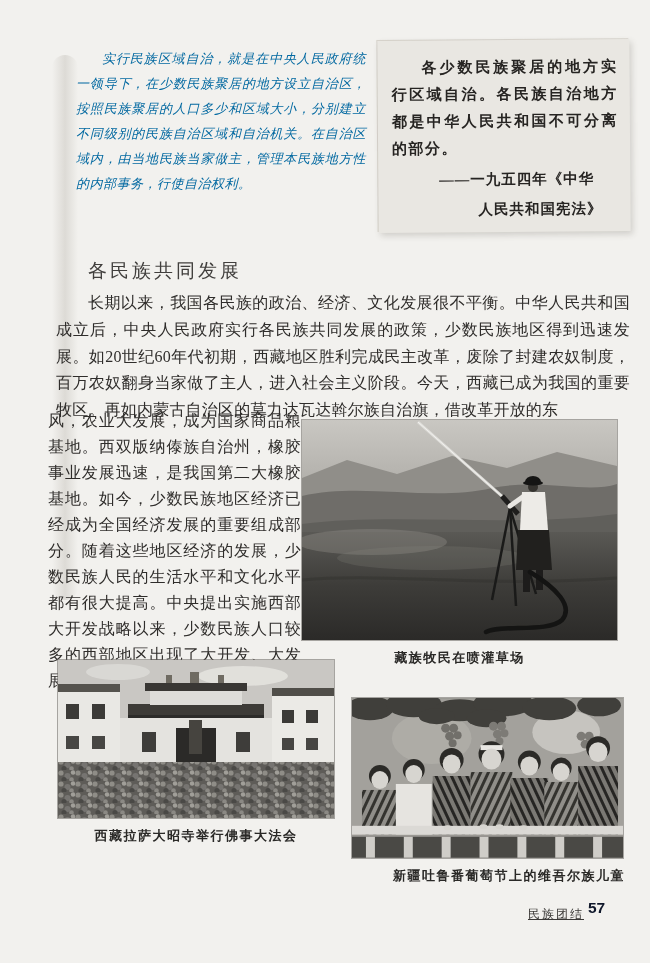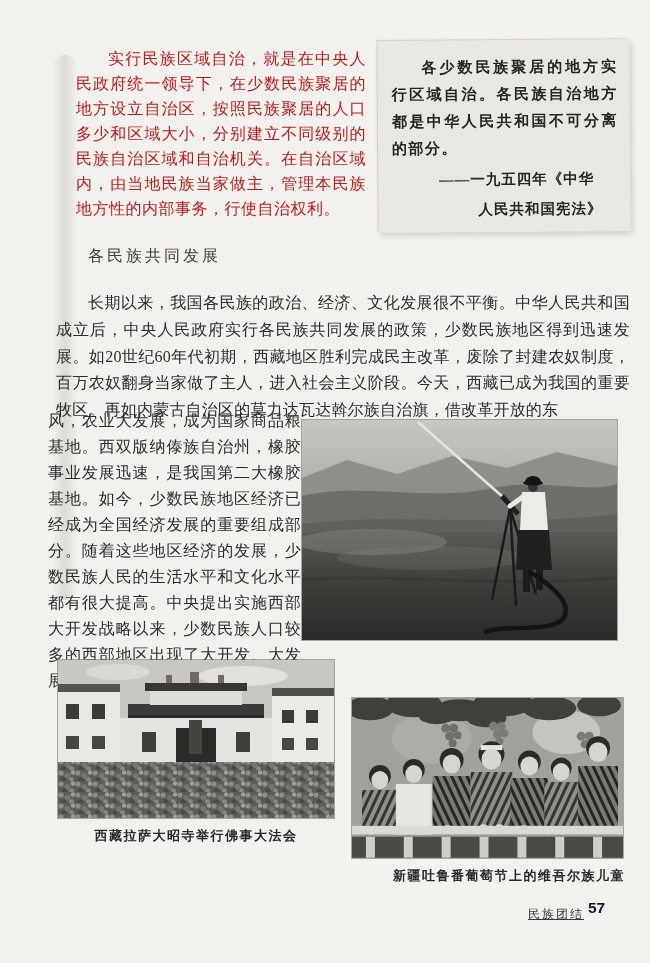--- a/index.html
+++ b/index.html
@@ -14,44 +14,44 @@
     font-family:"Liberation Serif","DejaVu Serif",serif;
     color:#2f2d2b;
   }
   .crease{
     position:absolute;left:52px;top:55px;width:26px;height:545px;
     background:linear-gradient(90deg,rgba(186,182,174,0) 0%,rgba(186,182,174,0.38) 50%,rgba(186,182,174,0) 100%);
     border-radius:14px;pointer-events:none;
   }
   .intro{
     position:absolute;left:76px;top:46px;width:290px;margin:0;
-    font-size:16px;line-height:25px;text-indent:2em;text-align:justify;
-    letter-spacing:0.5px;color:#b91c1c;
+    font-size:13px;line-height:25px;text-indent:2em;text-align:justify;
+    font-style:italic;letter-spacing:0.5px;color:#0369a1;
   }
   .quote-box{
     position:absolute;left:378px;top:40px;width:252px;min-height:186px;
     box-sizing:border-box;padding:14px 12px 10px 14px;
     background:#e9e7e2;
     transform:rotate(-0.4deg);
     box-shadow:2px 3px 6px rgba(70,64,54,0.20), -1px -1px 0 rgba(210,206,198,0.8);
   }
   .quote-text{
     margin:0;font-size:15px;line-height:27px;text-indent:2em;text-align:justify;
     font-weight:bold;letter-spacing:1.5px;color:#262422;
   }
   .quote-attr{
     margin:4px 0 0 0;font-size:14.5px;line-height:26px;font-weight:bold;
     letter-spacing:1px;color:#262422;text-align:right;
   }
   .quote-attr.l1{padding-right:24px;}
   .quote-attr.l2{padding-right:16px;}
   .heading{
-    position:absolute;left:88px;top:246px;margin:0;
+    position:absolute;left:88px;top:258px;margin:0;
     font-family:"Liberation Sans","DejaVu Sans",sans-serif;
-    font-size:16px;font-weight:500;letter-spacing:3px;color:#413f3d;
+    font-size:19px;font-weight:500;letter-spacing:3px;color:#413f3d;
   }
   .body-p1{
     position:absolute;left:48px;top:282px;width:574px;margin:8px;
     font-size:16px;line-height:26.8px;text-indent:2em;text-align:justify;
     letter-spacing:0.2px;
   }
   .body-p2{
     position:absolute;left:48px;top:408px;width:253px;margin:0;
     font-size:16px;line-height:26px;text-align:justify;letter-spacing:0.2px;
   }
@@ -126,20 +126,21 @@
       <circle cx="231" cy="67" r="5" fill="#35332f"></circle>
       <ellipse cx="231" cy="63" rx="10" ry="2.6" fill="#151514"></ellipse>
       <path d="M223,62 A8,6 0 0 1 239,62 Z" fill="#151514"></path>
       <path d="M220,72 L243,72 L246,110 L218,110 Z" fill="#edebe7"></path>
       <path d="M216,110 L247,110 L250,150 L214,150 Z" fill="#21201e"></path>
       <rect x="221" y="150" width="7" height="22" fill="#1d1c1b"></rect>
       <rect x="234" y="150" width="7" height="20" fill="#1d1c1b"></rect>
     </g>
     <path d="M228,152 C254,168 272,186 260,200 C246,213 200,204 184,212" stroke="#141413" stroke-width="4.5" fill="none" stroke-linecap="round"></path>
   </svg>
+  <figcaption>藏族牧民在喷灌草场</figcaption>
 </figure>
 
 <figure class="fig-left">
   <svg class="photo" viewBox="0 0 276 158" width="276" height="158" xmlns="http://www.w3.org/2000/svg">
     <defs>
       <pattern id="crowdB" width="17" height="11" patternUnits="userSpaceOnUse">
         <rect width="17" height="11" fill="#5e5c58"></rect>
         <circle cx="3" cy="3" r="2.6" fill="#8f8d87"></circle>
         <circle cx="9.5" cy="6" r="3" fill="#767471"></circle>
         <circle cx="15" cy="2.5" r="2.2" fill="#a19f99"></circle>

